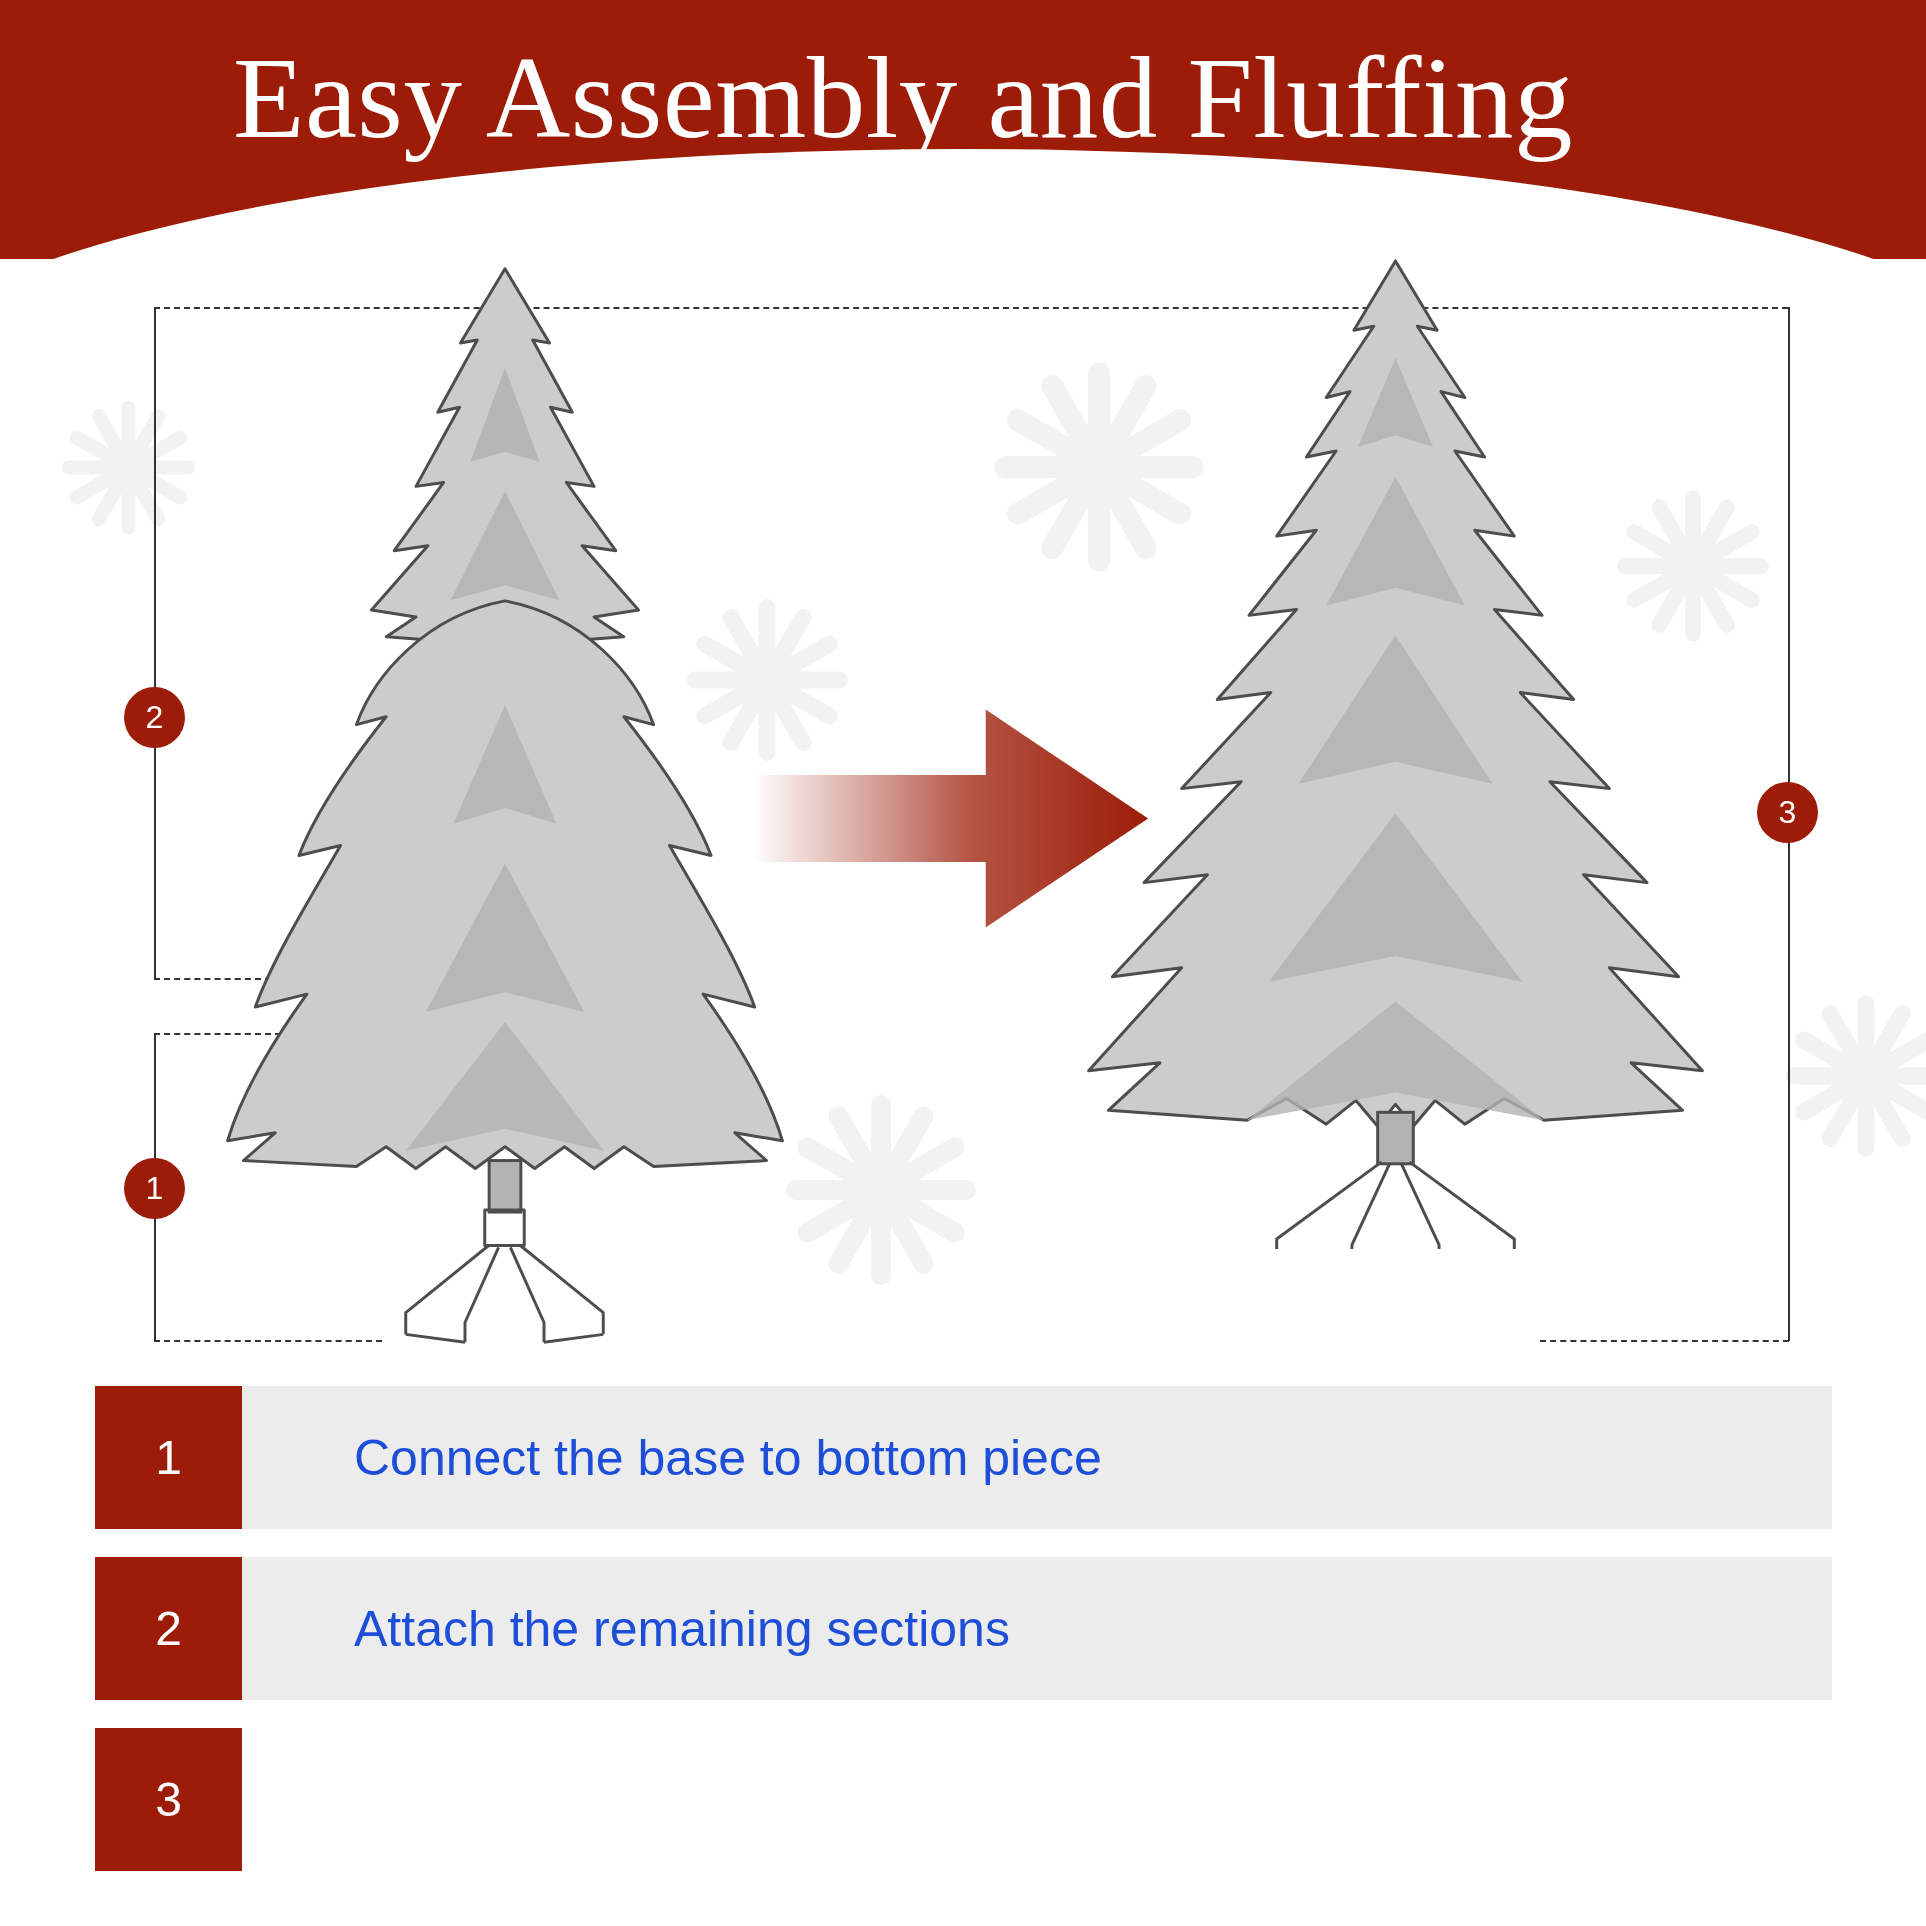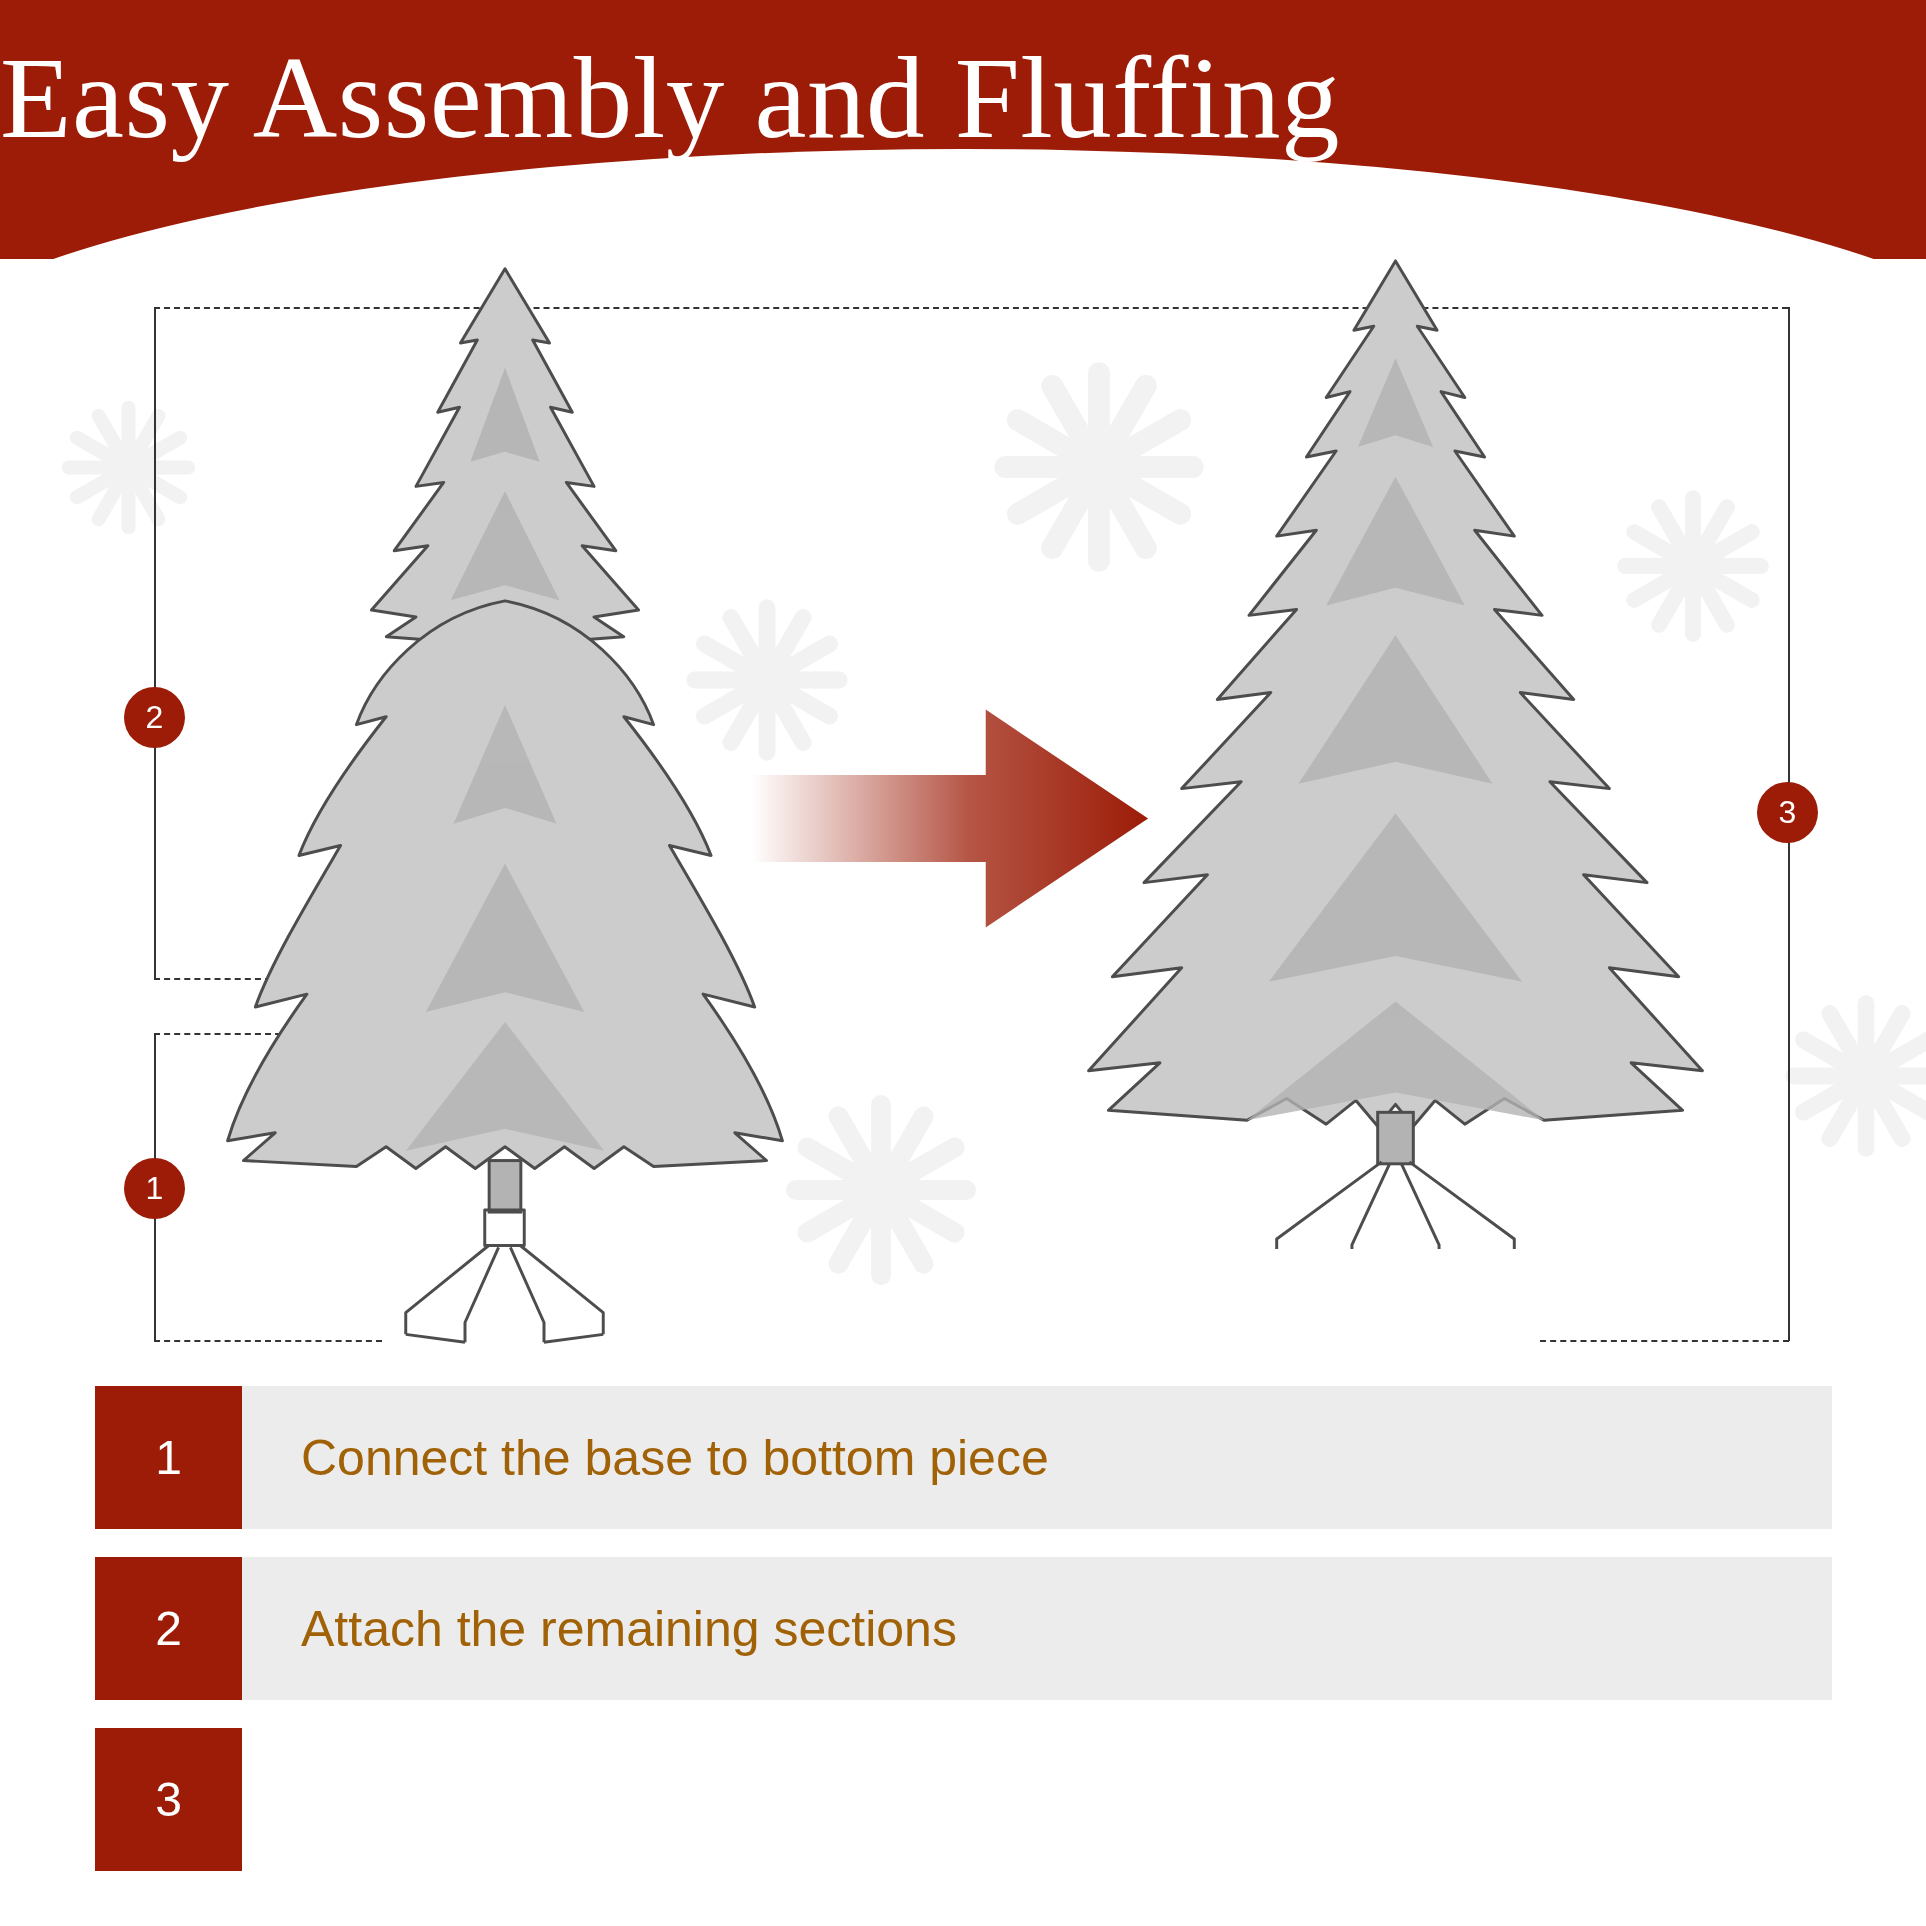--- a/index.html
+++ b/index.html
@@ -32,21 +32,21 @@
     width: 112%;
     height: 238px;
     background: #ffffff;
     border-radius: 50% 50% 0 0 / 100% 100% 0 0;
   }
   .header-title {
     position: absolute;
     left: 0;
     top: 34px;
     width: 1806px;
-    text-align: left;
+    text-align: center;
     font-family: "Liberation Serif", serif;
     font-size: 117px;
     line-height: 1.1;
     color: #ffffff;
     letter-spacing: 0.5px;
     z-index: 3;
   }
 
   
   .diagram {
@@ -111,25 +111,25 @@
     color: #ffffff;
     font-size: 48px;
     display: flex;
     align-items: center;
     justify-content: center;
     flex: 0 0 147px;
   }
   .step-text {
     flex: 1 1 auto;
     background: #ececec;
-    color: #a16207;
+    color: #1d4ed8;
     font-size: 50px;
     display: flex;
     align-items: center;
-    padding-left: 59px;
+    padding-left: 112px;
     box-sizing: border-box;
   }
 </style>
 </head>
 <body>
 
 <div class="header">
   <div class="header-curve"></div>
 </div>
 <div class="header-title">Easy Assembly and Fluffing</div>

